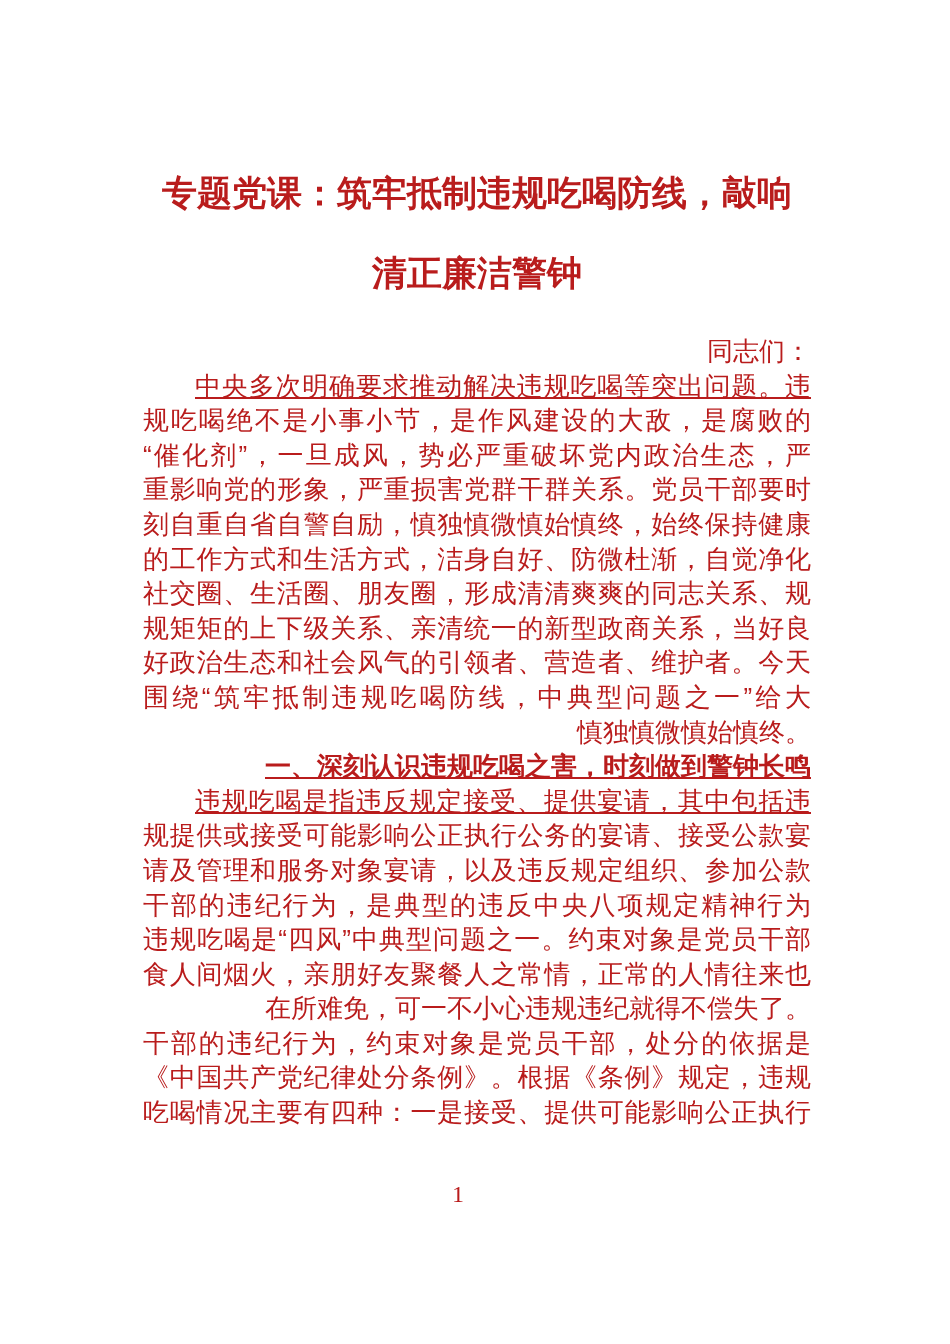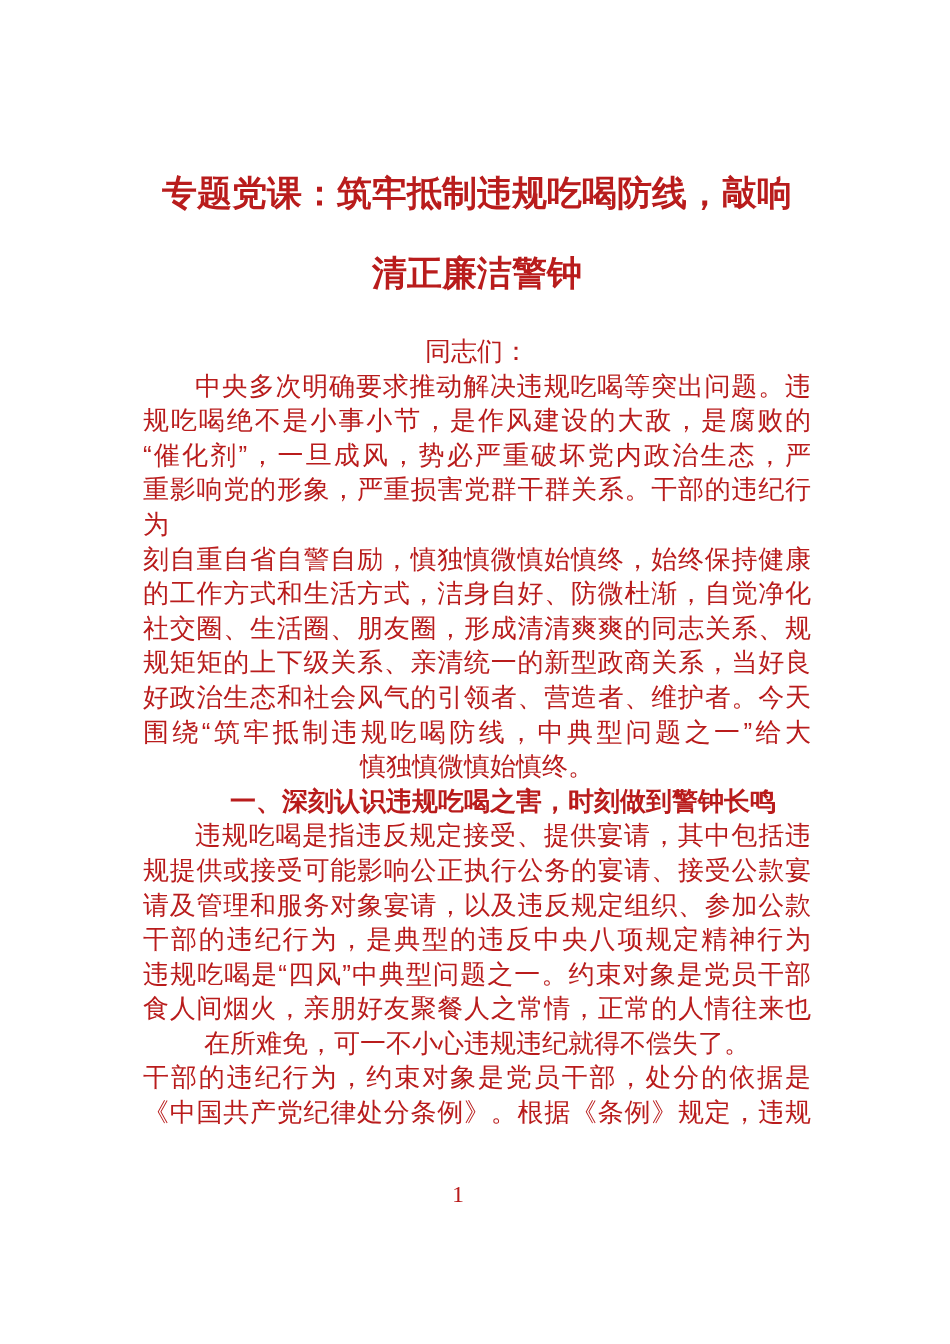--- a/index.html
+++ b/index.html
@@ -34,25 +34,26 @@
     margin-top: 21px;
     font-size: 26px;
     line-height: 34.6px;
   }
   .line {
     text-align: justify;
     text-align-last: justify;
     white-space: normal;
   }
   .line.short {
-    text-align: center;
+    text-align: right;
     text-align-last: auto;
   }
   .line.indent {
     text-indent: 2em;
+    text-decoration: underline;
   }
   .line.bold {
     font-weight: bold;
   }
   .page-number {
     position: absolute;
     top: 1180px;
     left: 0;
     width: 100%;
     text-align: center;
@@ -68,34 +69,35 @@
   <div class="content">
     <h1 class="doc-title">
       <div>专题党课：筑牢抵制违规吃喝防线，敲响</div>
       <div>清正廉洁警钟</div>
     </h1>
     <div class="doc-body">
         <div class="line short">同志们：</div>
         <div class="line indent">中央多次明确要求推动解决违规吃喝等突出问题。违</div>
         <div class="line">规吃喝绝不是小事小节，是作风建设的大敌，是腐败的</div>
         <div class="line">“催化剂”，一旦成风，势必严重破坏党内政治生态，严</div>
-        <div class="line">重影响党的形象，严重损害党群干群关系。干部的违纪行为</div>
+        <div class="line">重影响党的形象，严重损害党群干群关系。党员干部要时</div>
         <div class="line">刻自重自省自警自励，慎独慎微慎始慎终，始终保持健康</div>
         <div class="line">的工作方式和生活方式，洁身自好、防微杜渐，自觉净化</div>
         <div class="line">社交圈、生活圈、朋友圈，形成清清爽爽的同志关系、规</div>
         <div class="line">规矩矩的上下级关系、亲清统一的新型政商关系，当好良</div>
         <div class="line">好政治生态和社会风气的引领者、营造者、维护者。今天</div>
         <div class="line">围绕“筑牢抵制违规吃喝防线，中典型问题之一”给大</div>
         <div class="line short">慎独慎微慎始慎终。</div>
         <div class="line bold indent short">一、深刻认识违规吃喝之害，时刻做到警钟长鸣</div>
         <div class="line indent">违规吃喝是指违反规定接受、提供宴请，其中包括违</div>
         <div class="line">规提供或接受可能影响公正执行公务的宴请、接受公款宴</div>
         <div class="line">请及管理和服务对象宴请，以及违反规定组织、参加公款</div>
         <div class="line">干部的违纪行为，是典型的违反中央八项规定精神行为</div>
         <div class="line">违规吃喝是“四风”中典型问题之一。约束对象是党员干部</div>
         <div class="line">食人间烟火，亲朋好友聚餐人之常情，正常的人情往来也</div>
         <div class="line short">在所难免，可一不小心违规违纪就得不偿失了。</div>
         <div class="line">干部的违纪行为，约束对象是党员干部，处分的依据是</div>
         <div class="line">《中国共产党纪律处分条例》。根据《条例》规定，违规</div>
+        <div class="line">吃喝情况主要有四种：一是接受、提供可能影响公正执行</div>
       </div>
   </div>
   <div class="page-number">1</div>
 </div>
 
 </body></html>

